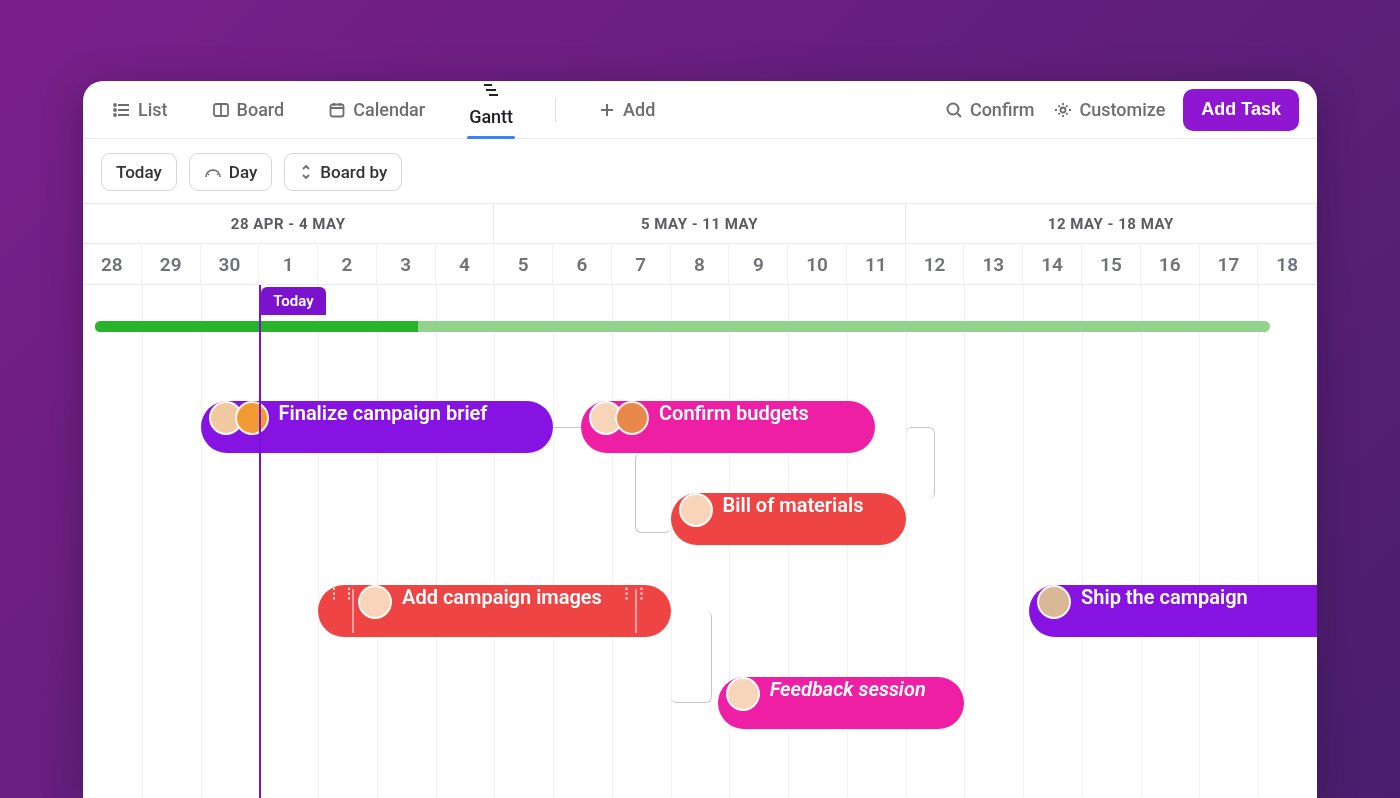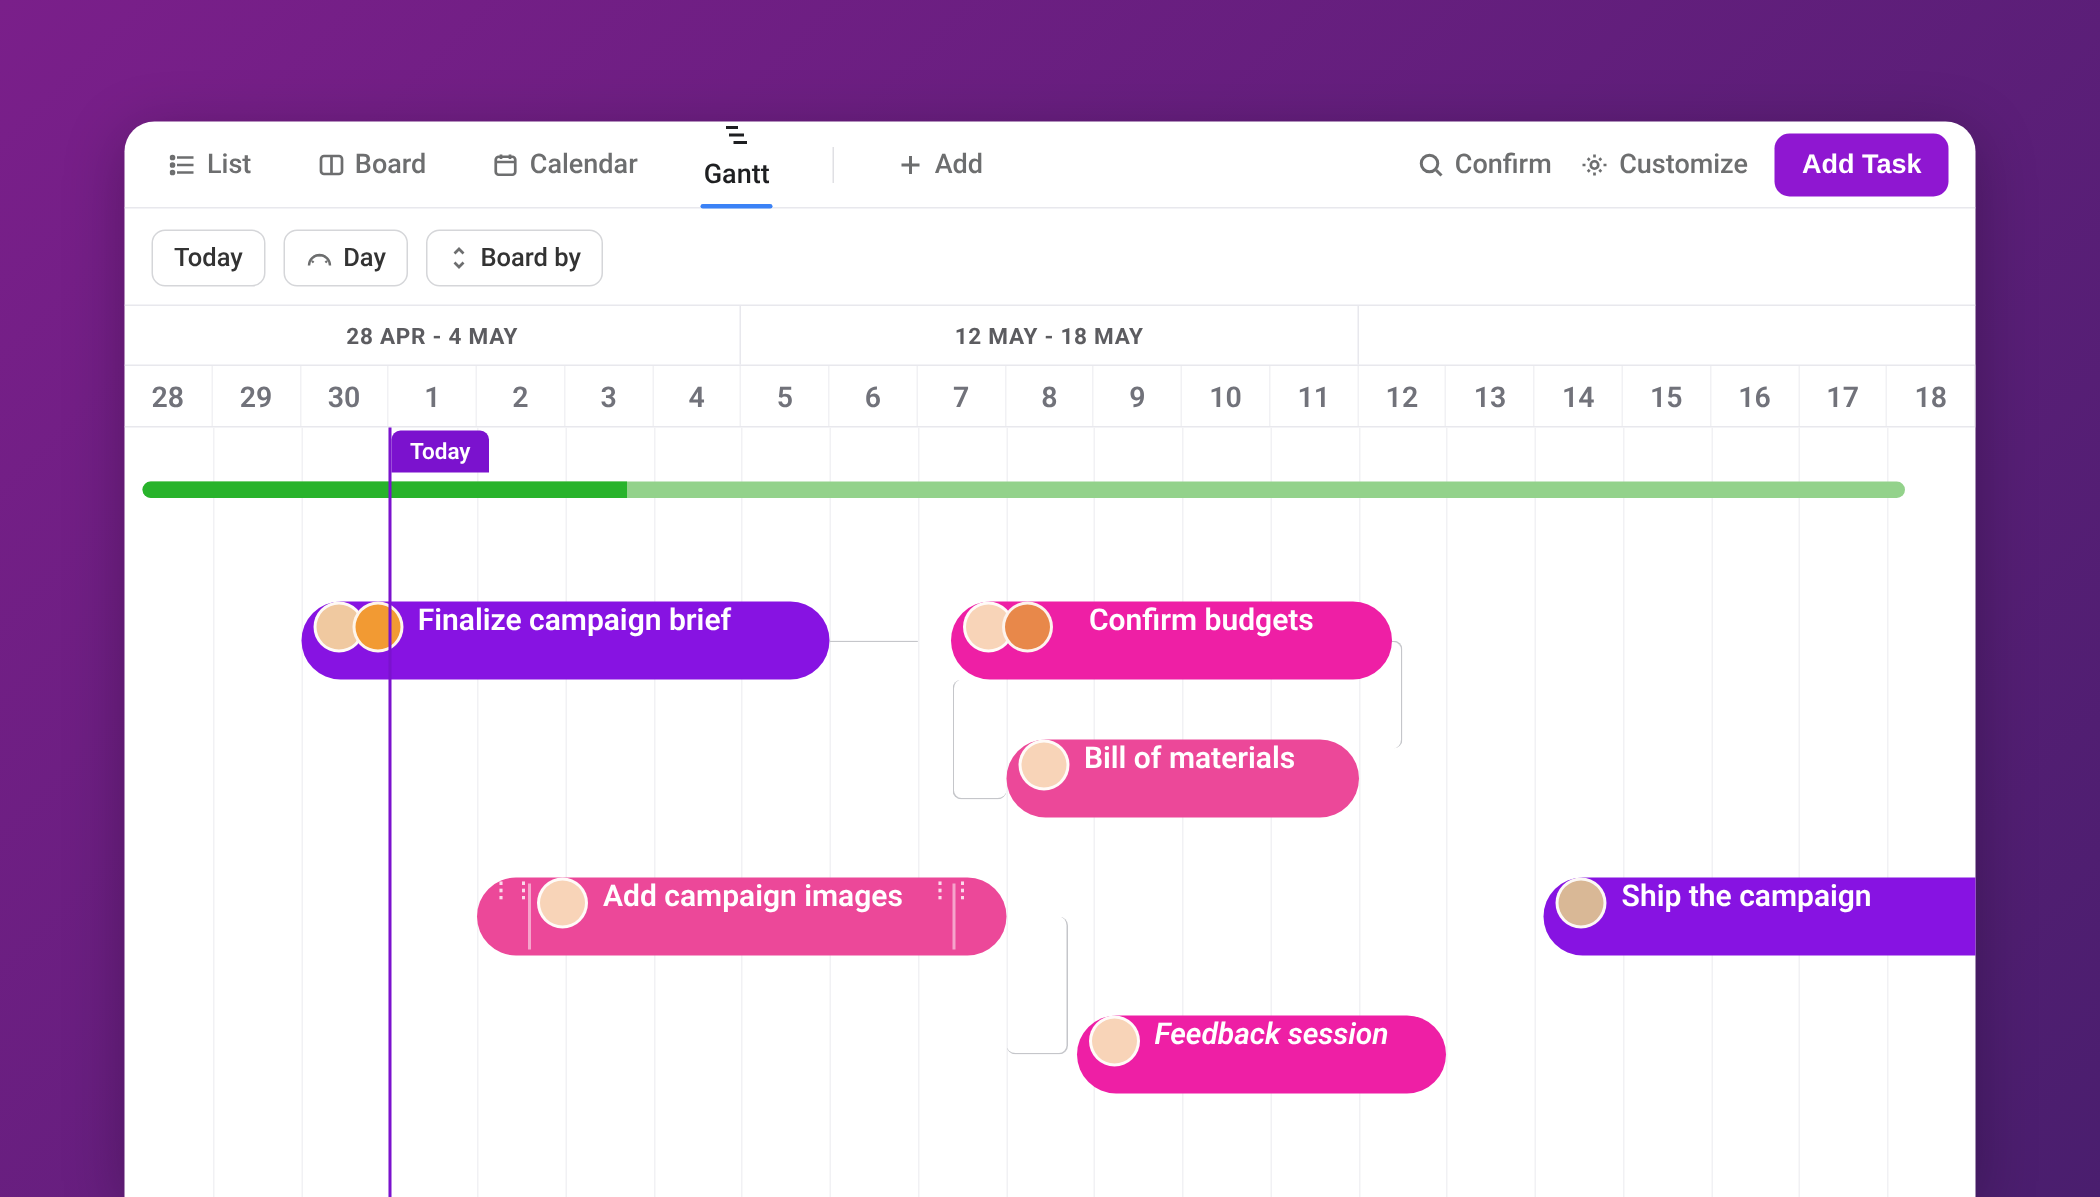--- a/index.html
+++ b/index.html
@@ -177,21 +177,21 @@
   padding: 0 20px 0 8px;
   color: #fff;
   font-size: 20px;
   font-weight: 600;
   cursor: pointer;
   z-index: 4;
   white-space: nowrap;
 }
 .task.purple { background: #8713e2; }
 .task.pink   { background: #ee1fa5; }
-.task.green  { background: #ec4899; }
+.task.green  { background: #ef4444; }
 .task .avatars { display: flex; margin-right: 10px; }
 .avatar {
   width: 34px; height: 34px;
   border-radius: 50%;
   border: 2px solid rgba(255,255,255,0.9);
   margin-left: -8px;
   display: flex; align-items: center; justify-content: center;
   font-size: 18px;
 }
 .avatar:first-child { margin-left: 0; }
@@ -340,20 +340,21 @@
             <path d="M4 11l3 3 3-3M4 5l3-3 3 3"></path>
           </svg>
       </span>
       <span>Board by</span>
     </div>
   </div>
 
   <div class="timeline">
     <div class="weeks-row" id="weeks-row">
         <div class="week-cell">28 APR - 4 MAY</div>
+        <div class="week-cell">5 MAY - 11 MAY</div>
         <div class="week-cell">12 MAY - 18 MAY</div>
       </div>
     <div class="days-row" id="days-row">
         <div class="day-cell">28</div>
         <div class="day-cell">29</div>
         <div class="day-cell">30</div>
         <div class="day-cell">1</div>
         <div class="day-cell">2</div>
         <div class="day-cell">3</div>
         <div class="day-cell">4</div>
@@ -401,21 +402,21 @@
         <div class="connector" style="left: 822.667px; top: 142px; width: 29.381px; height: 72px; border-bottom: none; border-left: none;"></div>
         <div class="connector" style="left: 552.362px; top: 168px; width: 35.2571px; height: 80px; border-top: none; border-right: none;"></div>
         <div class="connector" style="left: 587.619px; top: 326px; width: 41.1333px; height: 92px; border-top: none; border-left: none;"></div>
         <div class="task purple" style="left: 117.524px; width: 352.571px; top: 116px;">
           <div class="avatars">
             <div class="avatar av-a"></div>
             <div class="avatar av-b"></div>
           </div>
           <span>Finalize campaign brief</span>
         </div>
-        <div class="task pink" style="left: 551px; width: 293.81px; top: 116px; gap: 14px;">
+        <div class="task pink" style="left: 498px; width: 293.81px; top: 116px;">
           <div class="avatars">
             <div class="avatar av-c"></div>
             <div class="avatar av-d"></div>
           </div>
           <span>Confirm budgets</span>
         </div>
         <div class="task green" style="left: 587.619px; width: 235.048px; top: 208px;">
           <div class="avatars">
             <div class="avatar av-c"></div>
           </div>

